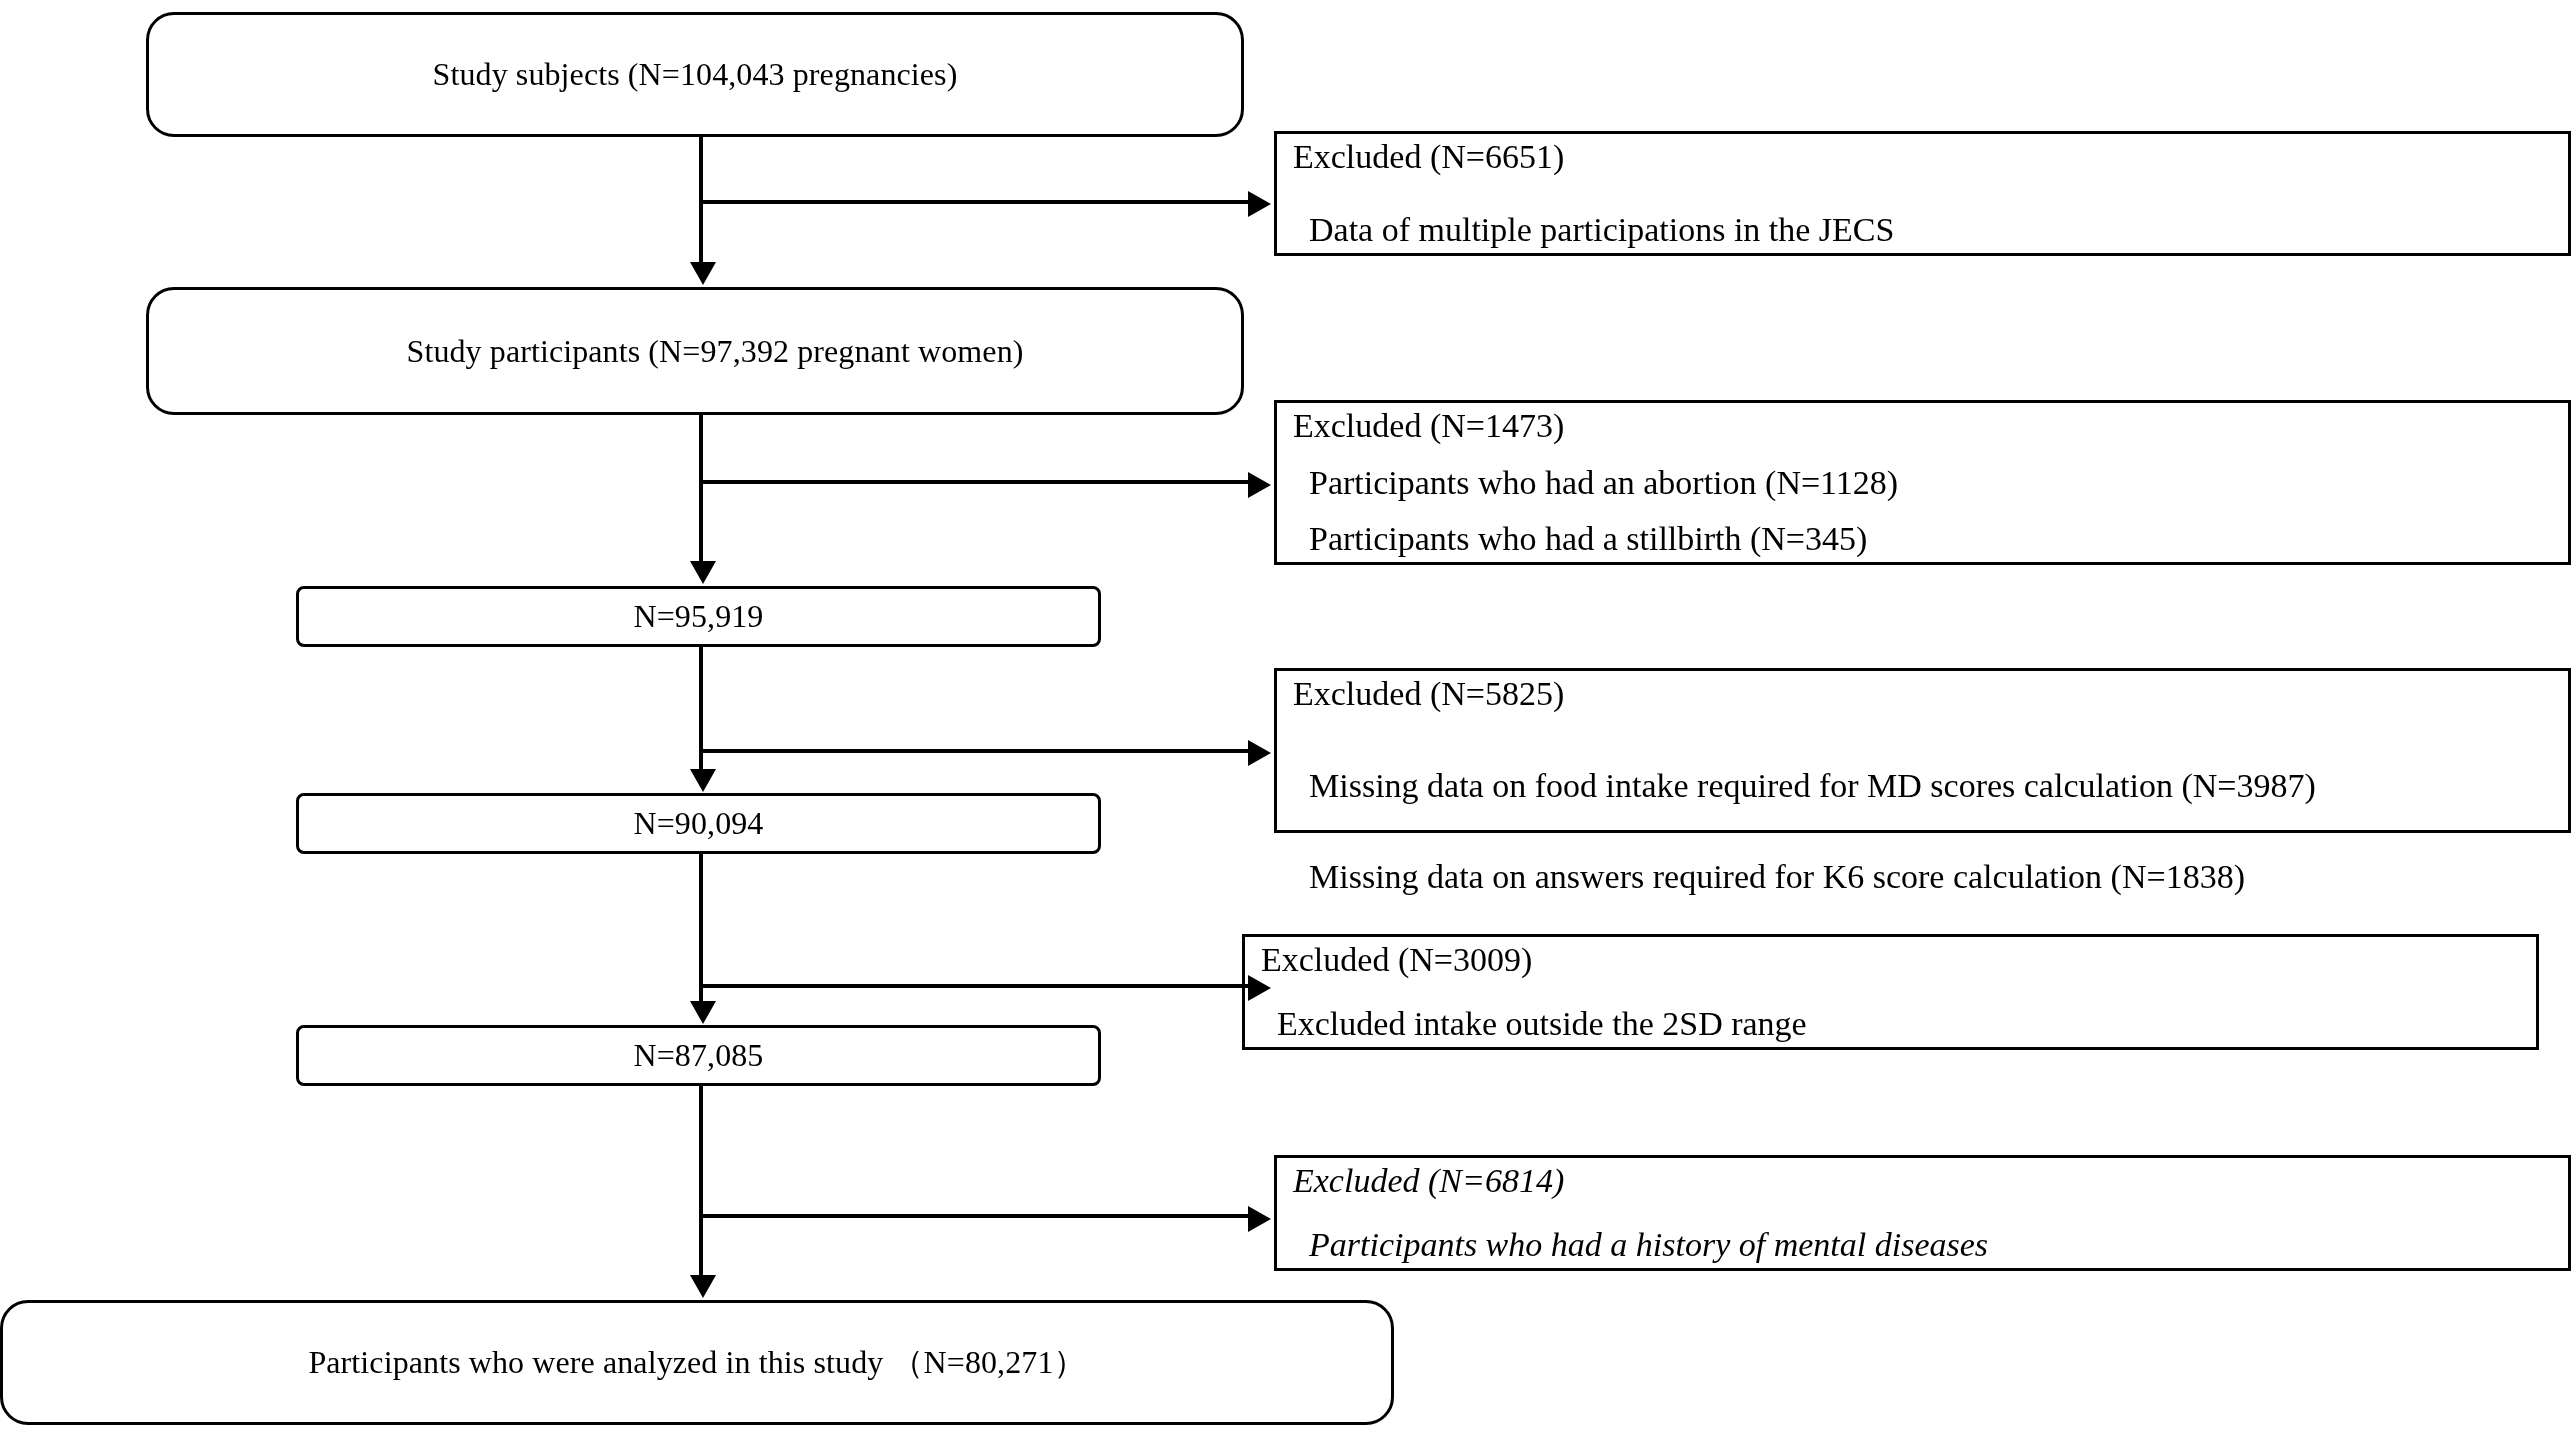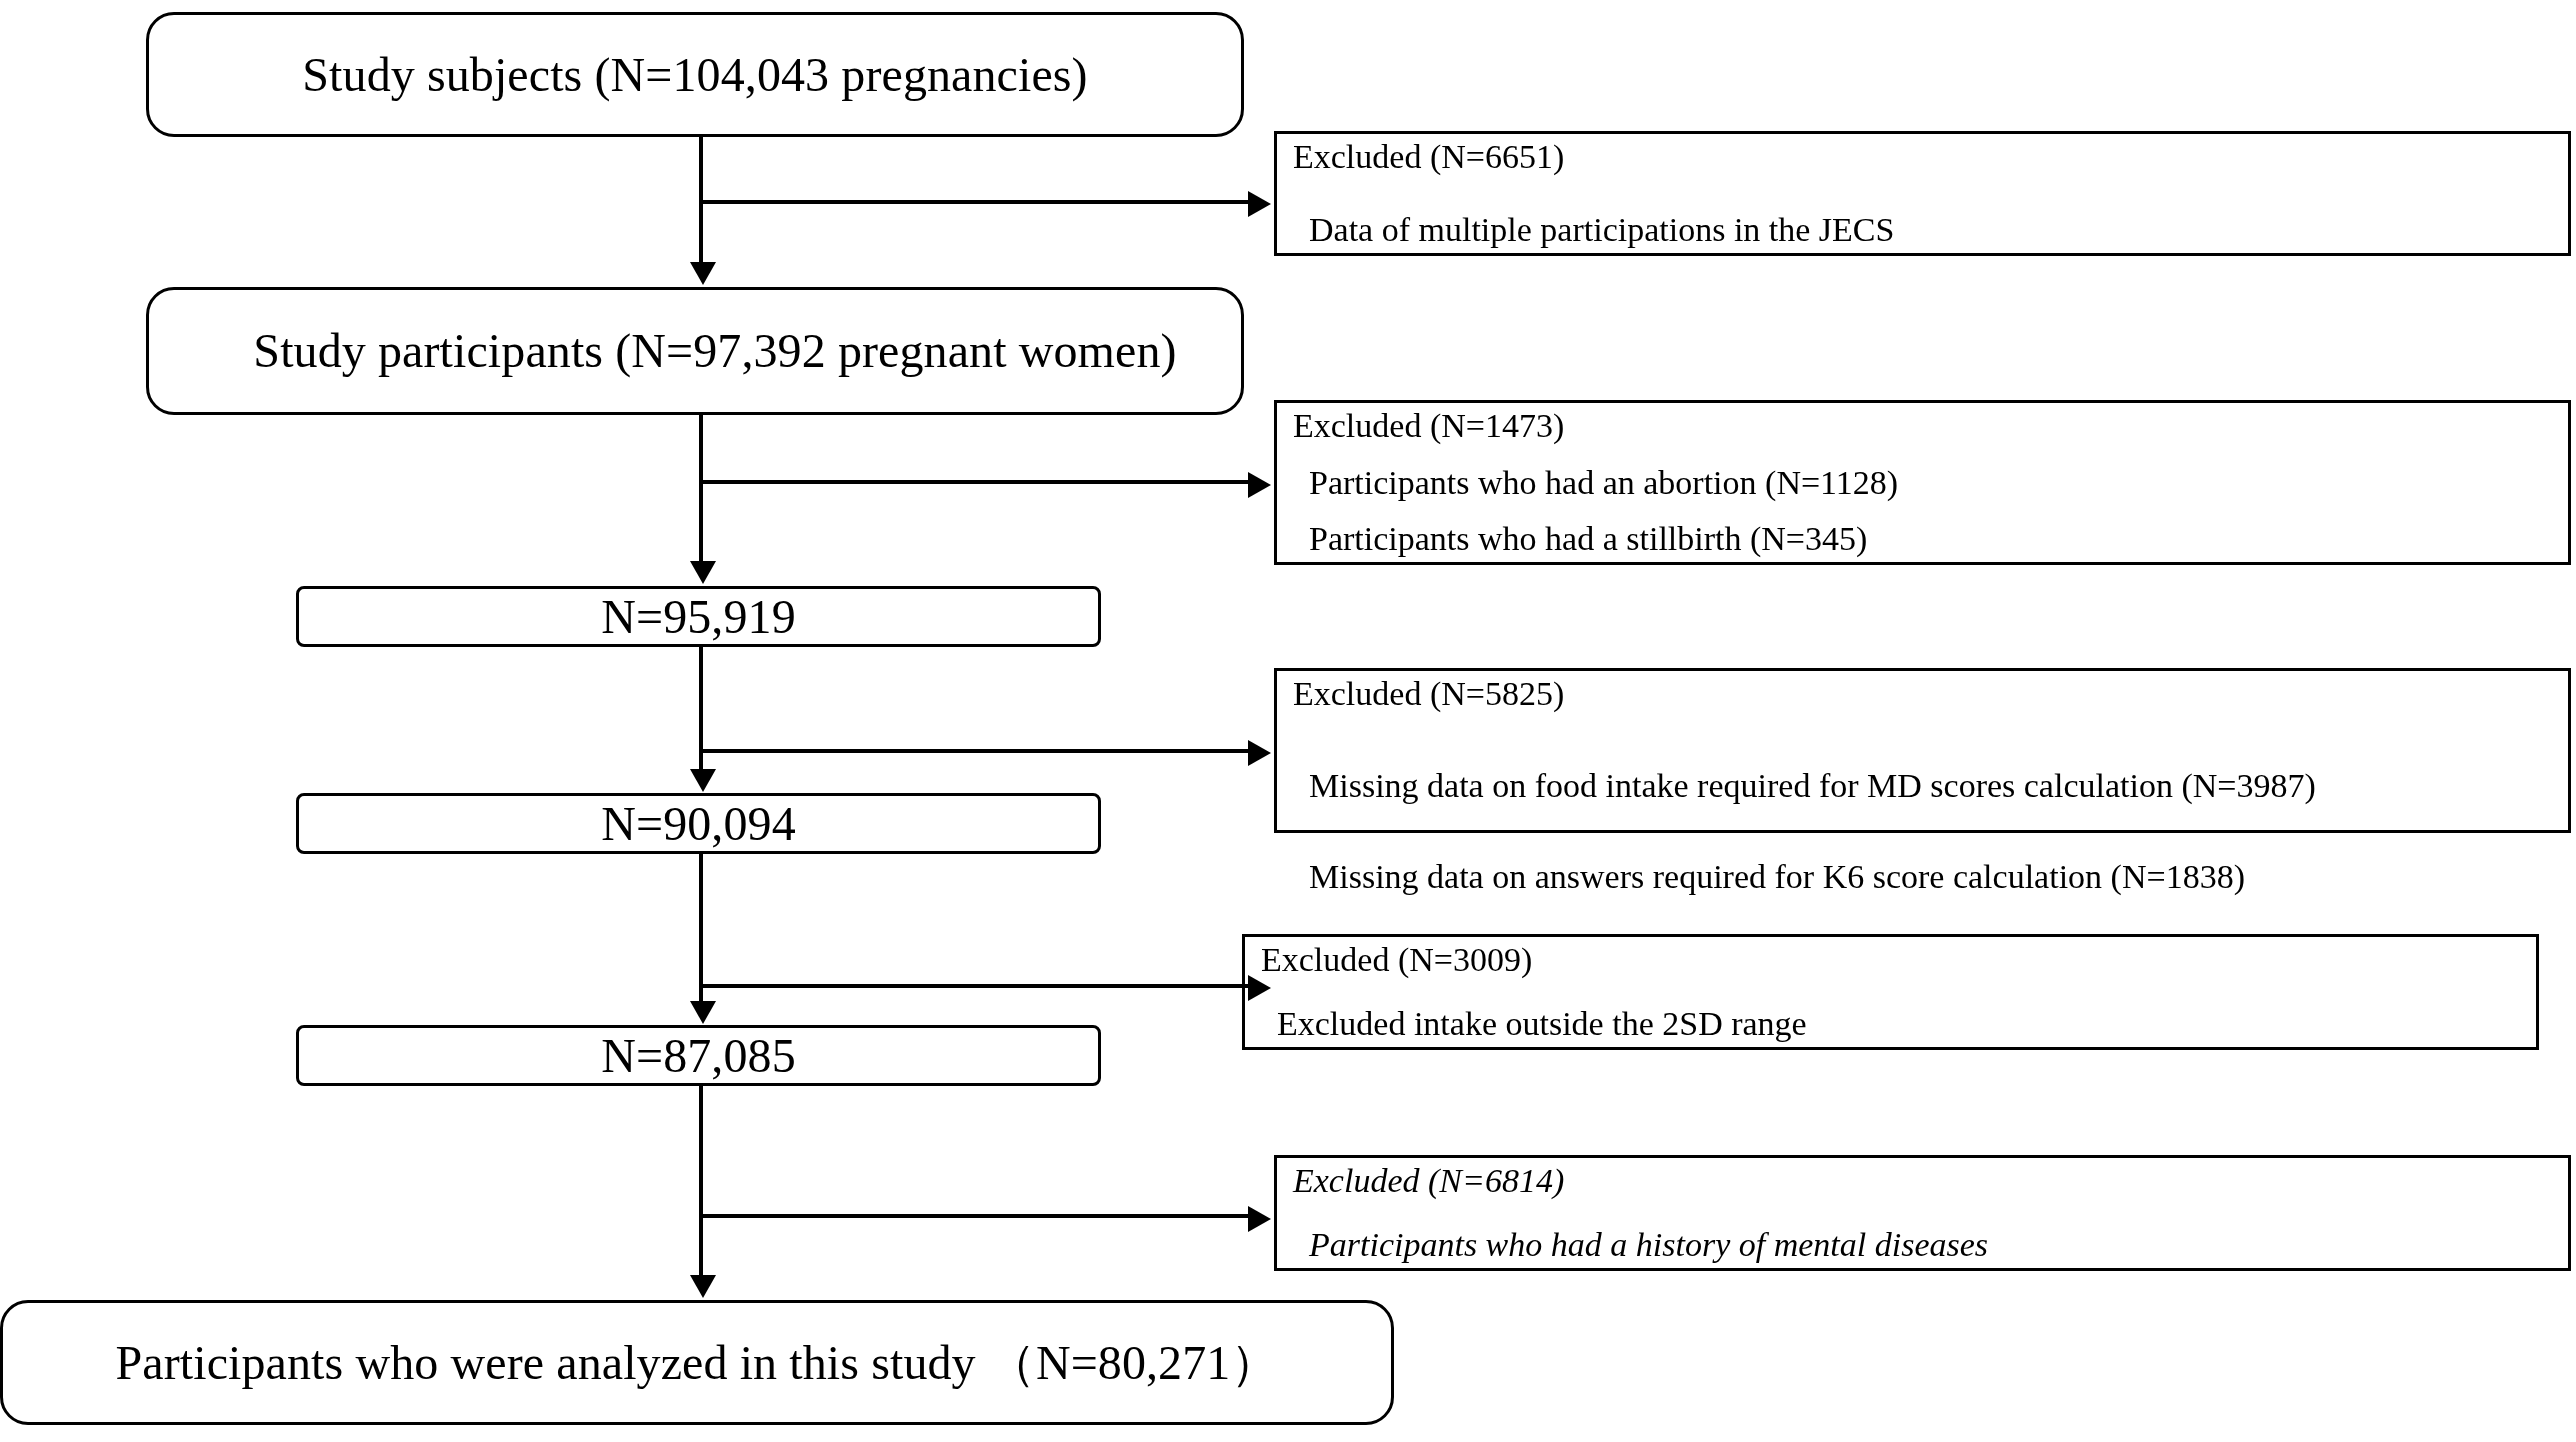--- a/index.html
+++ b/index.html
@@ -30,21 +30,21 @@
     justify-content: center;
     text-align: center;
   }
   .node.rounded {
     border-radius: 28px;
   }
   .node.square {
     border-radius: 8px;
   }
   .node-label {
-    font-size: 48px;
+    font-size: 32px;
     line-height: 1.15;
     white-space: nowrap;
     letter-spacing: 0.1px;
   }
 
   
   .excl {
     position: absolute;
     box-sizing: border-box;
     background: #ffffff;

